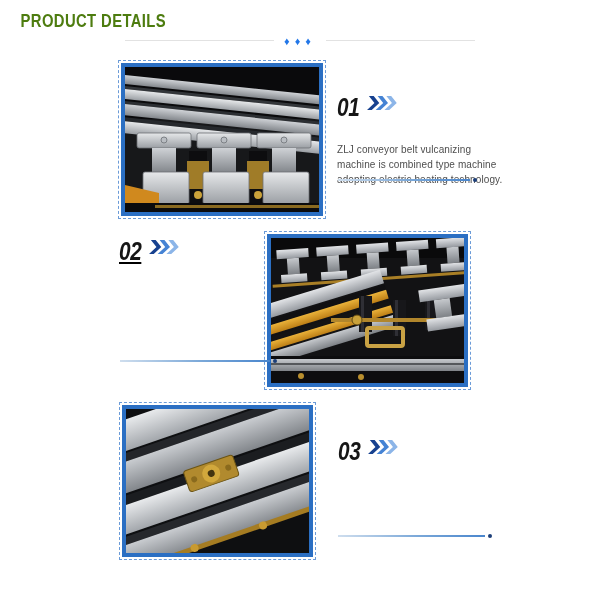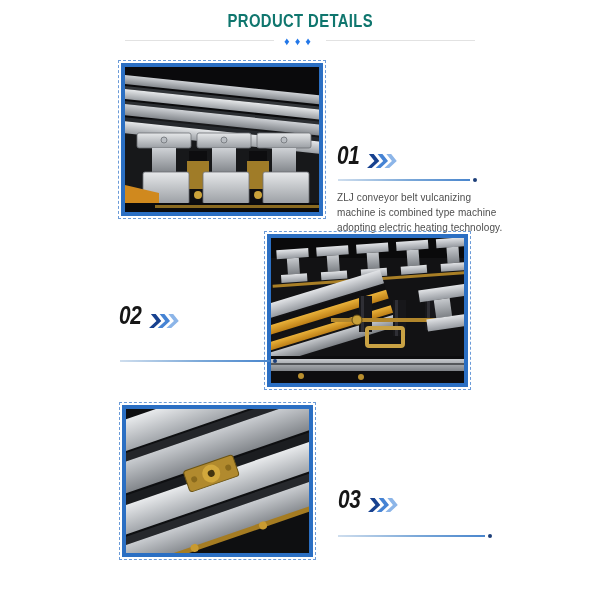--- a/index.html
+++ b/index.html
@@ -3,22 +3,22 @@
 <meta charset="utf-8">
 <style>
   html,body { margin:0; padding:0; background:#ffffff; }
   .canvas {
     position:relative; width:600px; height:600px; background:#ffffff;
     font-family:"Liberation Sans", sans-serif; overflow:hidden;
   }
 
   
   .header-title {
-    position:absolute; top:11px; left:0; right:0; text-align:center;
-    font-size:19px; font-weight:700; color:#0f766e; line-height:20px;
+    position:absolute; top:11px; left:0; right:0; text-align:left;
+    font-size:19px; font-weight:700; color:#4d7c0f; line-height:20px;
   }
   .header-title .squeeze {
     display:inline-block; transform:scaleX(0.78); transform-origin:center;
     letter-spacing:0.5px; white-space:nowrap;
   }
   .divider {
     position:absolute; top:40px; left:125px; width:350px; height:1px;
     background:#e2e2e2;
   }
   .diamonds {
@@ -37,24 +37,24 @@
     background:#0c0c0e;
   }
   .photo-frame svg { display:block; width:100%; height:100%; }
   #photo1 { left:121px; top:63px;  width:202px; height:153px; }
   #photo2 { left:267px; top:234px; width:201px; height:153px; }
   #photo3 { left:122px; top:405px; width:191px; height:152px; }
 
   
   .sec { position:absolute; }
   #sec1 { left:337px; top:94px; }
-  #sec2 { left:119px; top:254px; }
+  #sec2 { left:119px; top:238px;text-decoration:underline; }
   #sec3 { left:338px; top:438px; }
 
-  .sec-head { display:flex; align-items:flex-end; height:26px;margin-top:48px; }
+  .sec-head { display:flex; align-items:flex-start; height:26px; }
   .sec-num {
     display:inline-block; font-size:26px; font-weight:700; font-style:italic;
     color:#161616; line-height:26px; transform:scaleX(0.8);
     transform-origin:left center; letter-spacing:-0.5px;
   }
   .chevrons { margin-left:2px; margin-top:2px; }
 
   .sec-body {
     margin-top:22px; font-size:10px; line-height:15px; color:#4e4e4e;
     white-space:pre; letter-spacing:0.1px;

